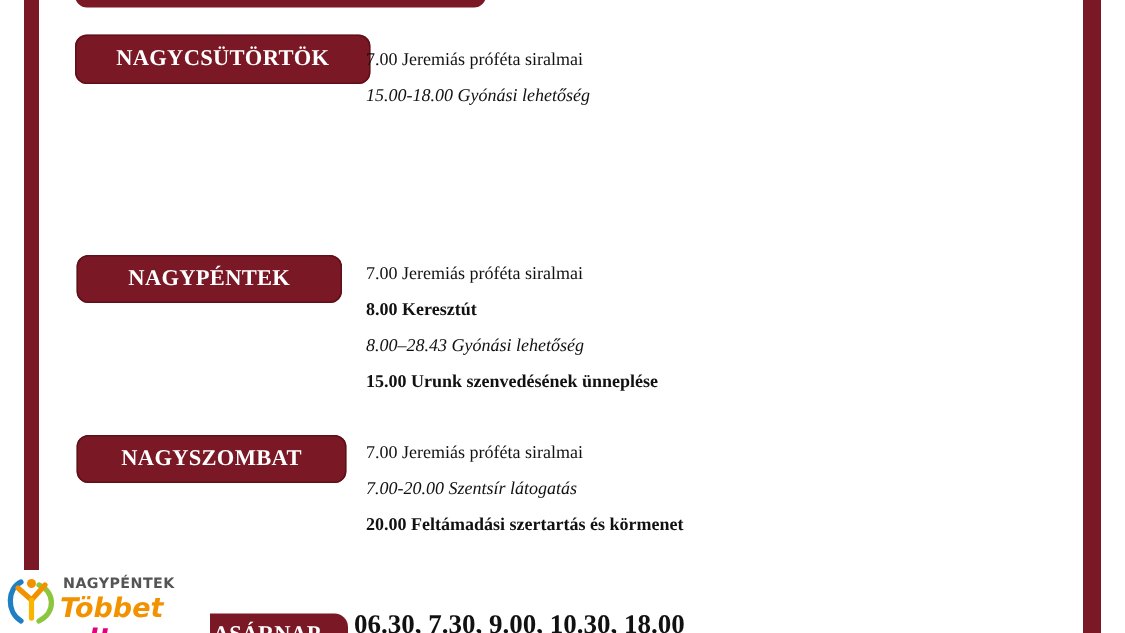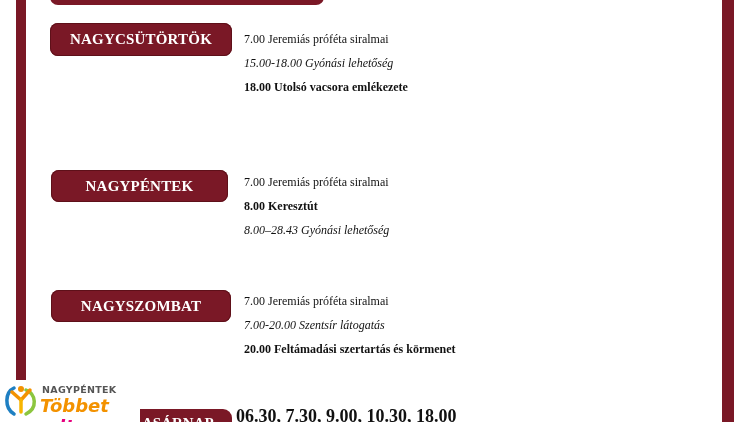--- a/index.html
+++ b/index.html
@@ -44,36 +44,36 @@
       position:absolute; left:236px; top:406px; font-size:18px; font-weight:bold; white-space:nowrap;
     }
   </style>
 </head>
 <body>
 
 <div class="bar left"></div>
 <div class="bar right"></div>
 <div class="top-badge"></div>
 
-<div class="badge" style="left:50px; top:23px; width:182px; height:33px;">
+<div class="badge" style="left:50px; top:23px; width:197px; height:33px;">
   <span>NAGYCSÜTÖRTÖK</span>
 </div>
 <div class="events" style="top:27px;">
   <div class="ev">7.00 Jeremiás próféta siralmai</div>
   <div class="ev italic">15.00-18.00 Gyónási lehetőség</div>
-  <div class="ev bold">18.00 Utolsó vacsora emlékezete</div>
 </div>
 
 <div class="badge" style="left:51px; top:170px; width:177px; height:32px;">
   <span>NAGYPÉNTEK</span>
 </div>
 <div class="events" style="top:170px;">
   <div class="ev">7.00 Jeremiás próféta siralmai</div>
   <div class="ev bold">8.00 Keresztút</div>
   <div class="ev italic">8.00–28.43 Gyónási lehetőség</div>
+  <div class="ev bold">15.00 Urunk szenvedésének ünneplése</div>
 </div>
 
 <div class="badge" style="left:51px; top:290px; width:180px; height:32px;">
   <span>NAGYSZOMBAT</span>
 </div>
 <div class="events" style="top:289px;">
   <div class="ev">7.00 Jeremiás próféta siralmai</div>
   <div class="ev italic">7.00-20.00 Szentsír látogatás</div>
   <div class="ev bold">20.00 Feltámadási szertartás és körmenet</div>
 </div>

